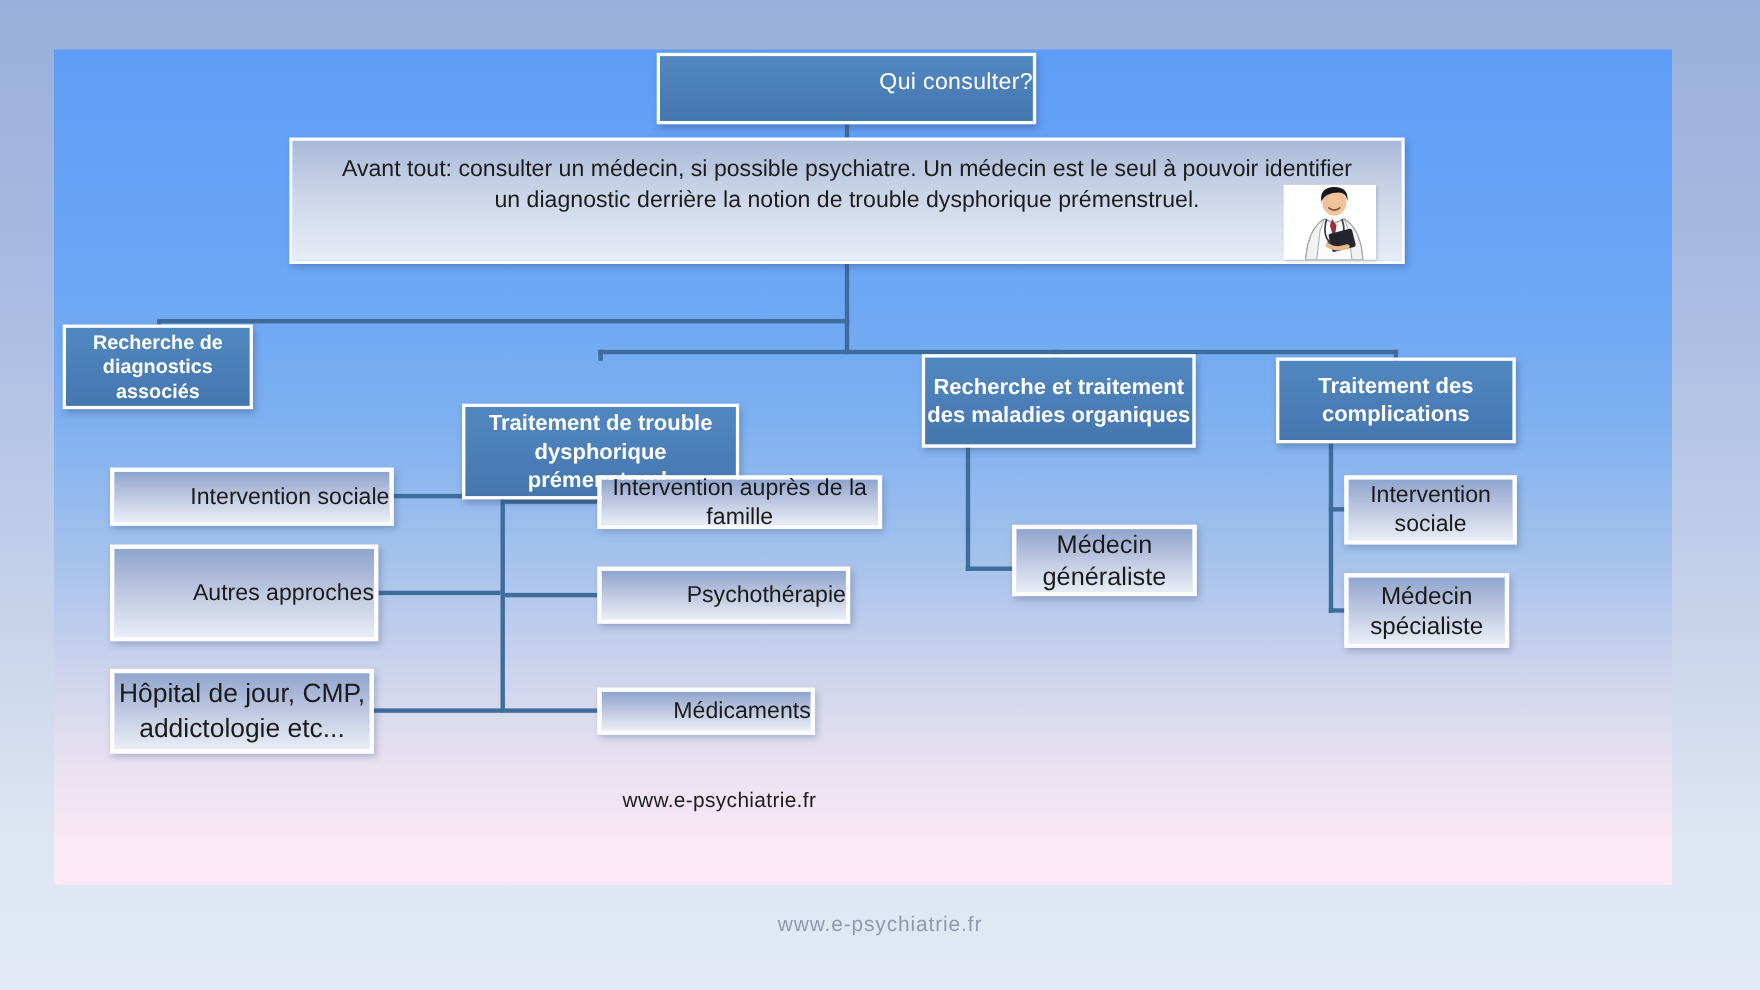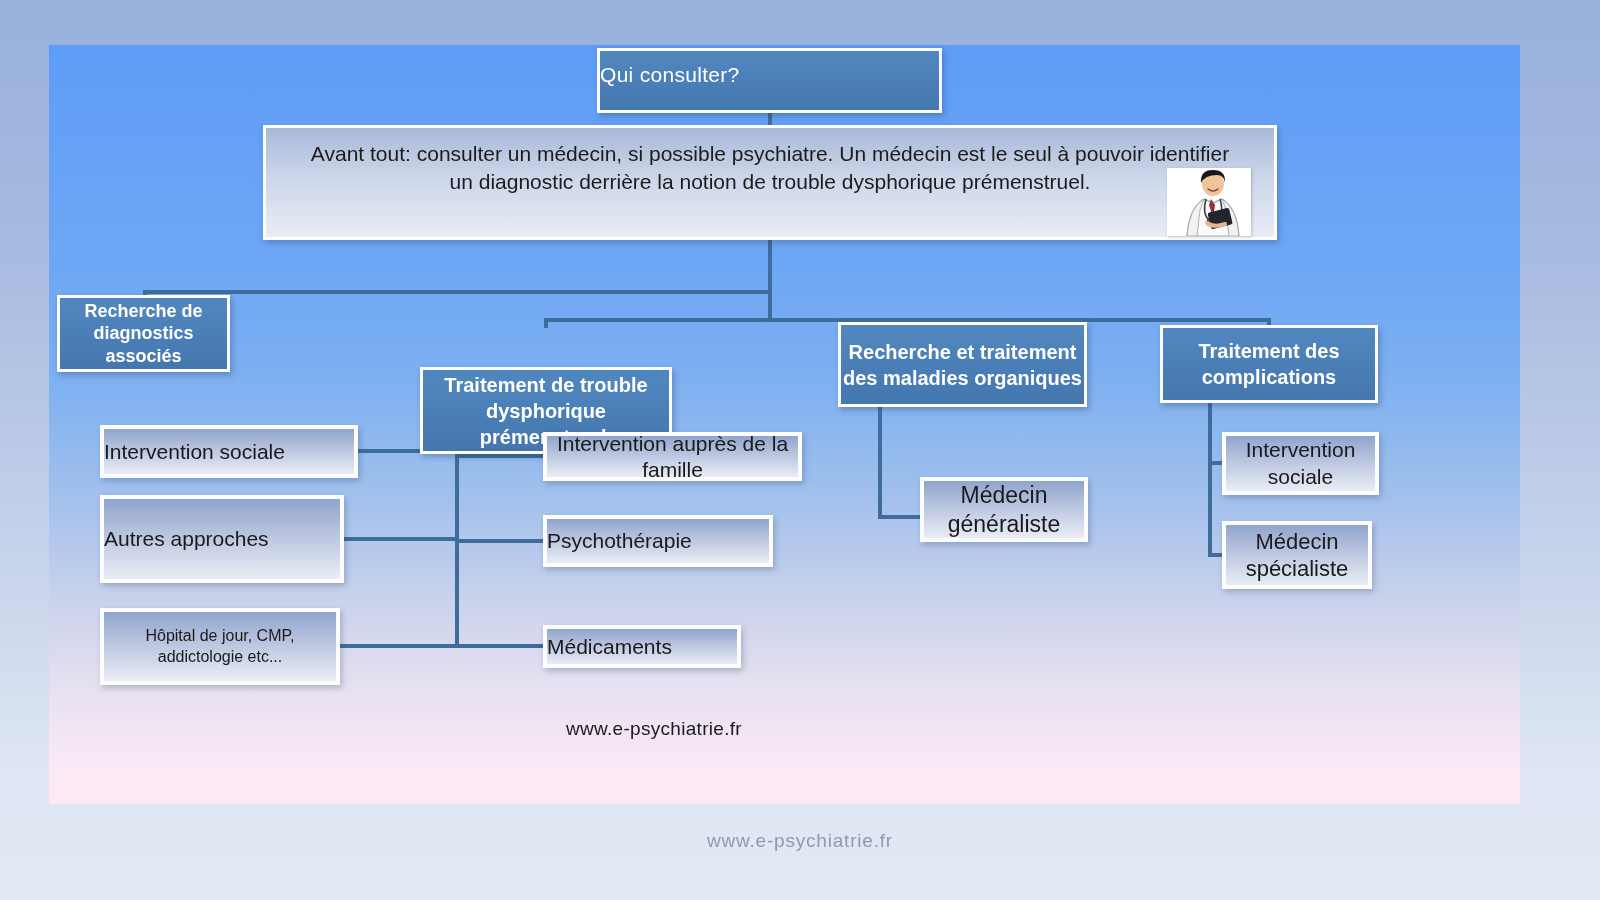--- a/index.html
+++ b/index.html
@@ -7,21 +7,21 @@
   body {
     font-family:"Liberation Sans", sans-serif;
     background:linear-gradient(180deg,#98b0db 0%,#a9bce1 30%,#c7d3eb 62%,#dee6f3 85%,#e2e9f5 100%);
     position:relative;
   }
   .slide {
     position:absolute; left:49px; top:45px; width:1471px; height:759px;
     background:linear-gradient(180deg,#5e9df7 0%,#6ea7f4 30%,#7fb1f1 45%,#a3c1ec 60%,#ccd3ec 74%,#e9e2f1 86%,#fce9f6 96%,#fde9f6 100%);
   }
   .line { position:absolute; background:#3e6d9c; z-index:1; }
-  .box { position:absolute; z-index:2; display:flex; align-items:center; justify-content:flex-start; text-align:center; }
+  .box { position:absolute; z-index:2; display:flex; align-items:center; justify-content:flex-end; text-align:center; }
   .dark {
     background:linear-gradient(180deg,#5187bf 0%,#4a7db6 60%,#4577ae 100%);
     border:3px solid #fdfdfd; color:#ffffff;
     box-shadow:2px 3px 6px rgba(40,60,100,0.35);
   }
   .light {
     background:linear-gradient(180deg,#8fa5cd 0%,#b6c1dd 40%,#e9edf6 100%);
     border:4px solid #fdfdfd; color:#1a1a1a;
     box-shadow:2px 3px 6px rgba(40,60,100,0.28);
   }
@@ -35,21 +35,21 @@
     font-size:21px; line-height:1.35; z-index:2;
   }
   .intro-box p { margin:0; }
   .intro-box .intro-line2 { margin-top:10px; }
   .n-diag { left:57px; top:295px; width:173px; height:77px; font-size:18px; font-weight:bold; line-height:1.25; }
   .n-trait { left:420px; top:323px; width:252px; height:87px; font-size:20px; font-weight:bold; line-height:1.3;margin-top:44px; }
   .n-malad { left:838px; top:322px; width:249px; height:85px; font-size:20px; font-weight:bold; line-height:1.3; }
   .n-compl { left:1160px; top:325px; width:218px; height:78px; font-size:20px; font-weight:bold; line-height:1.3; }
   .l-int-soc { left:100px; top:425px; width:258px; height:53px; font-size:21px; }
   .l-autres  { left:100px; top:495px; width:244px; height:88px; font-size:21px; }
-  .l-hopital { left:100px; top:608px; width:240px; height:77px; font-size:16px; line-height:1.3; }
+  .l-hopital { left:100px; top:608px; width:240px; height:77px; font-size:24px; line-height:1.3; }
   .r-famille { left:543px; top:432px; width:259px; height:49px; font-size:21px; line-height:1.2; }
   .r-psycho  { left:543px; top:515px; width:230px; height:52px; font-size:21px; }
   .r-medic   { left:543px; top:625px; width:198px; height:43px; font-size:21px; }
   .med-gen   { left:920px; top:477px; width:168px; height:65px; font-size:23px; line-height:1.25; }
   .c-int-soc { left:1222px; top:432px; width:157px; height:63px; font-size:21px; line-height:1.25; }
   .c-med-spec{ left:1222px; top:521px; width:150px; height:68px; font-size:22px; line-height:1.25; }
   .doctor {
     position:absolute; left:1167px; top:168px; width:84px; height:68px; z-index:3;
     background:#ffffff; box-shadow:1px 1px 3px rgba(0,0,0,0.2);
   }

